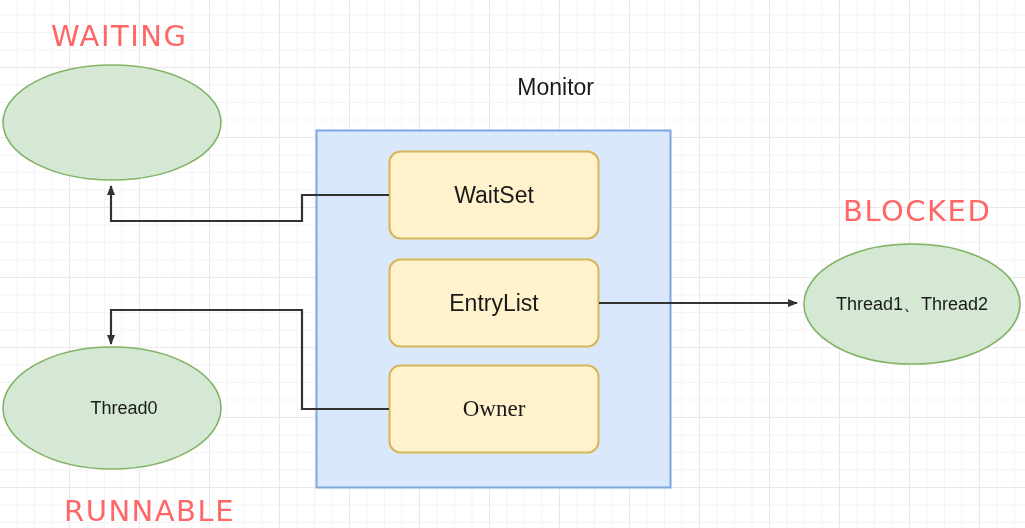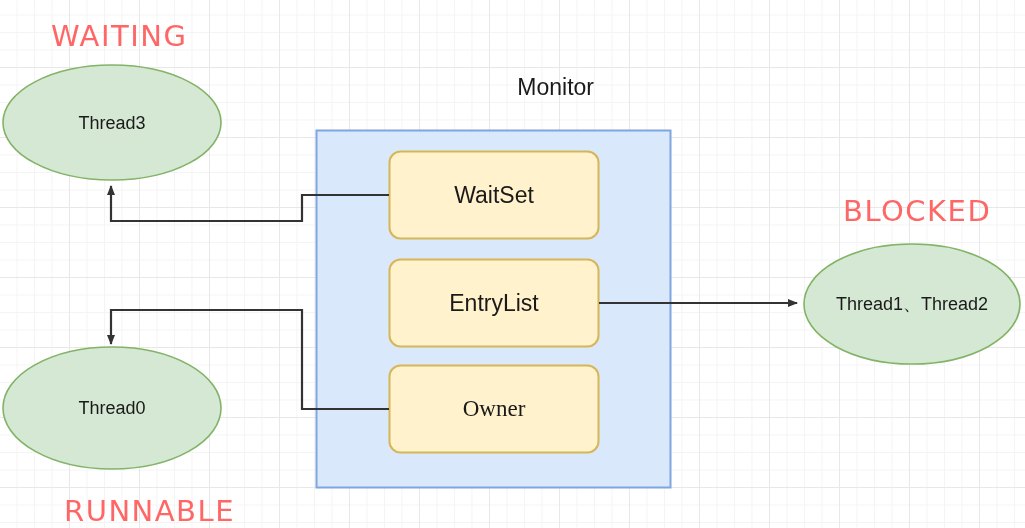--- a/index.html
+++ b/index.html
@@ -101,23 +101,22 @@
   <div class="lbl state-label" style="left:51px; top:19px;">WAITING</div>
 
   <div class="lbl state-label" style="left:843px; top:194px;">BLOCKED</div>
 
   <div class="lbl state-label" style="left:28px; top:494px;margin-left:36px;">RUNNABLE</div>
 
   <div class="lbl group-label" style="left:3px; top:74px; width:218px;"></div>
 
   <div class="lbl group-label" style="left:394px; top:74px; width:200px;text-align:right;">Monitor</div>
 
-  <div class="lbl node-label" style="left:3px; top:113px; width:218px;">Thread3</div>
 
-  <div class="lbl node-label" style="left:3px; top:398px; width:218px;">Thread0</div>
+  <div class="lbl node-label" style="left:15px; top:398px; width:218px;">Thread0</div>
 
   <div class="lbl node-label" style="left:804px; top:292px; width:216px;">Thread1、Thread2</div>
 
   <div class="lbl box-label" style="left:389px; top:182px; width:210px;">WaitSet</div>
 
   <div class="lbl box-label" style="left:389px; top:290px; width:210px;">EntryList</div>
 
   <div class="lbl box-label" style="left:389px; top:396px; width:210px;font-family:Liberation Serif, serif;">Owner</div>
 
 </div>

